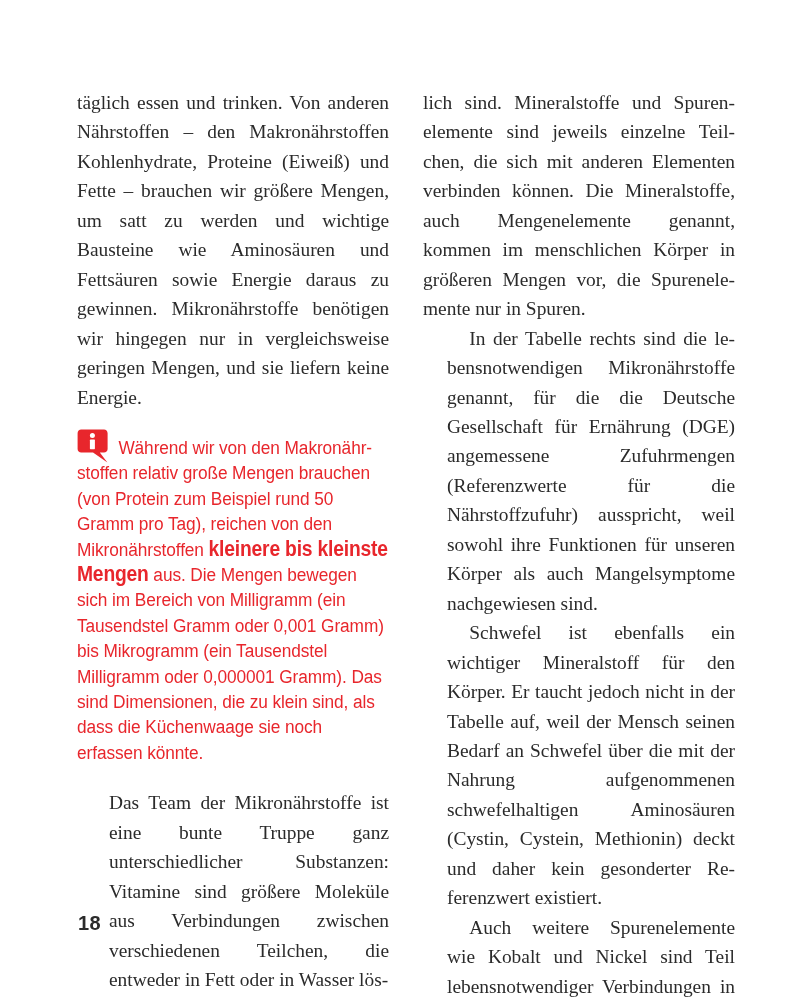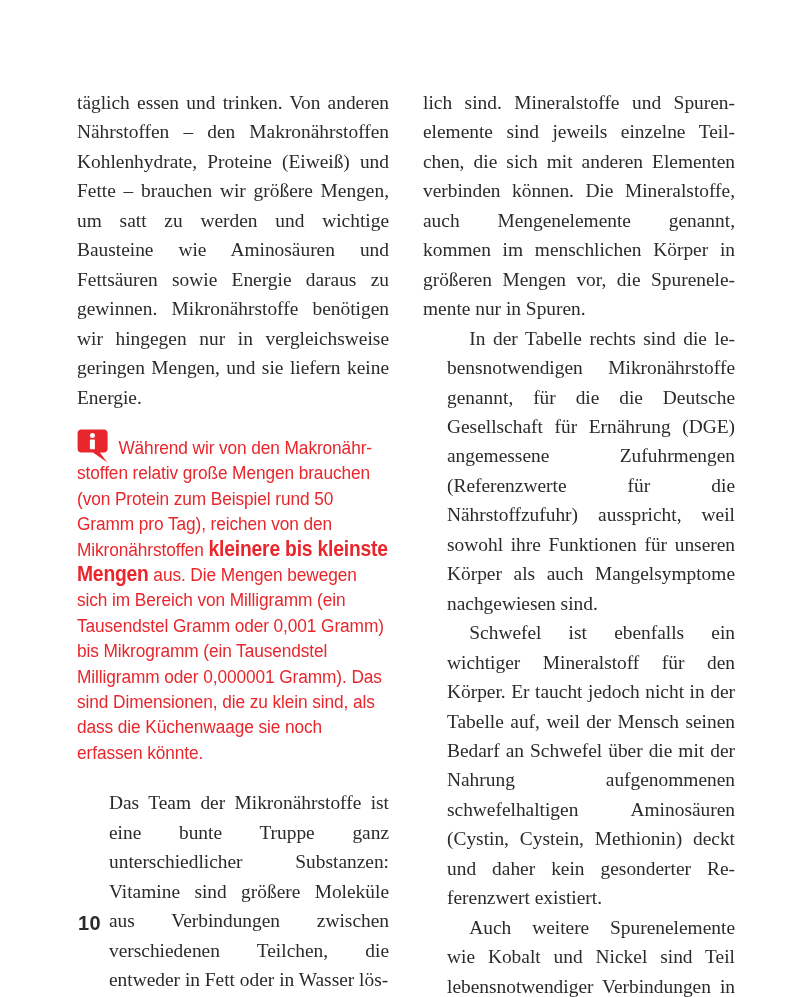--- a/index.html
+++ b/index.html
@@ -149,15 +149,15 @@
       <p class="body indent">In der Tabelle rechts sind die le­bensnotwendigen Mikronährstoffe genannt, für die die Deutsche Gesell­schaft für Ernährung (DGE) angemes­sene Zufuhrmengen (Referenzwerte für die Nährstoffzufuhr) ausspricht, weil sowohl ihre Funktionen für un­seren Körper als auch Mangelsympto­me nachgewiesen sind.</p>
 
       <p class="body indent">Schwefel ist ebenfalls ein wichtiger Mineralstoff für den Körper. Er taucht jedoch nicht in der Tabelle auf, weil der Mensch seinen Bedarf an Schwe­fel über die mit der Nahrung aufge­nommenen schwefelhaltigen Amino­säuren (Cystin, Cystein, Methionin) deckt und daher kein gesonderter Re­ferenzwert existiert.</p>
 
       <p class="body indent">Auch weitere Spurenelemente wie Kobalt und Nickel sind Teil lebensnot­wendiger Verbindungen in unserem Körper. Und es gibt sogenannte Ultra­spurenelemente wie Silicium und Brom, die sich im Tierversuch als le-</p>
 
     </div>
 
   </div>
 
-  <div class="folio">10</div>
+  <div class="folio">18</div>
 
 </div>
 
 </body></html>

